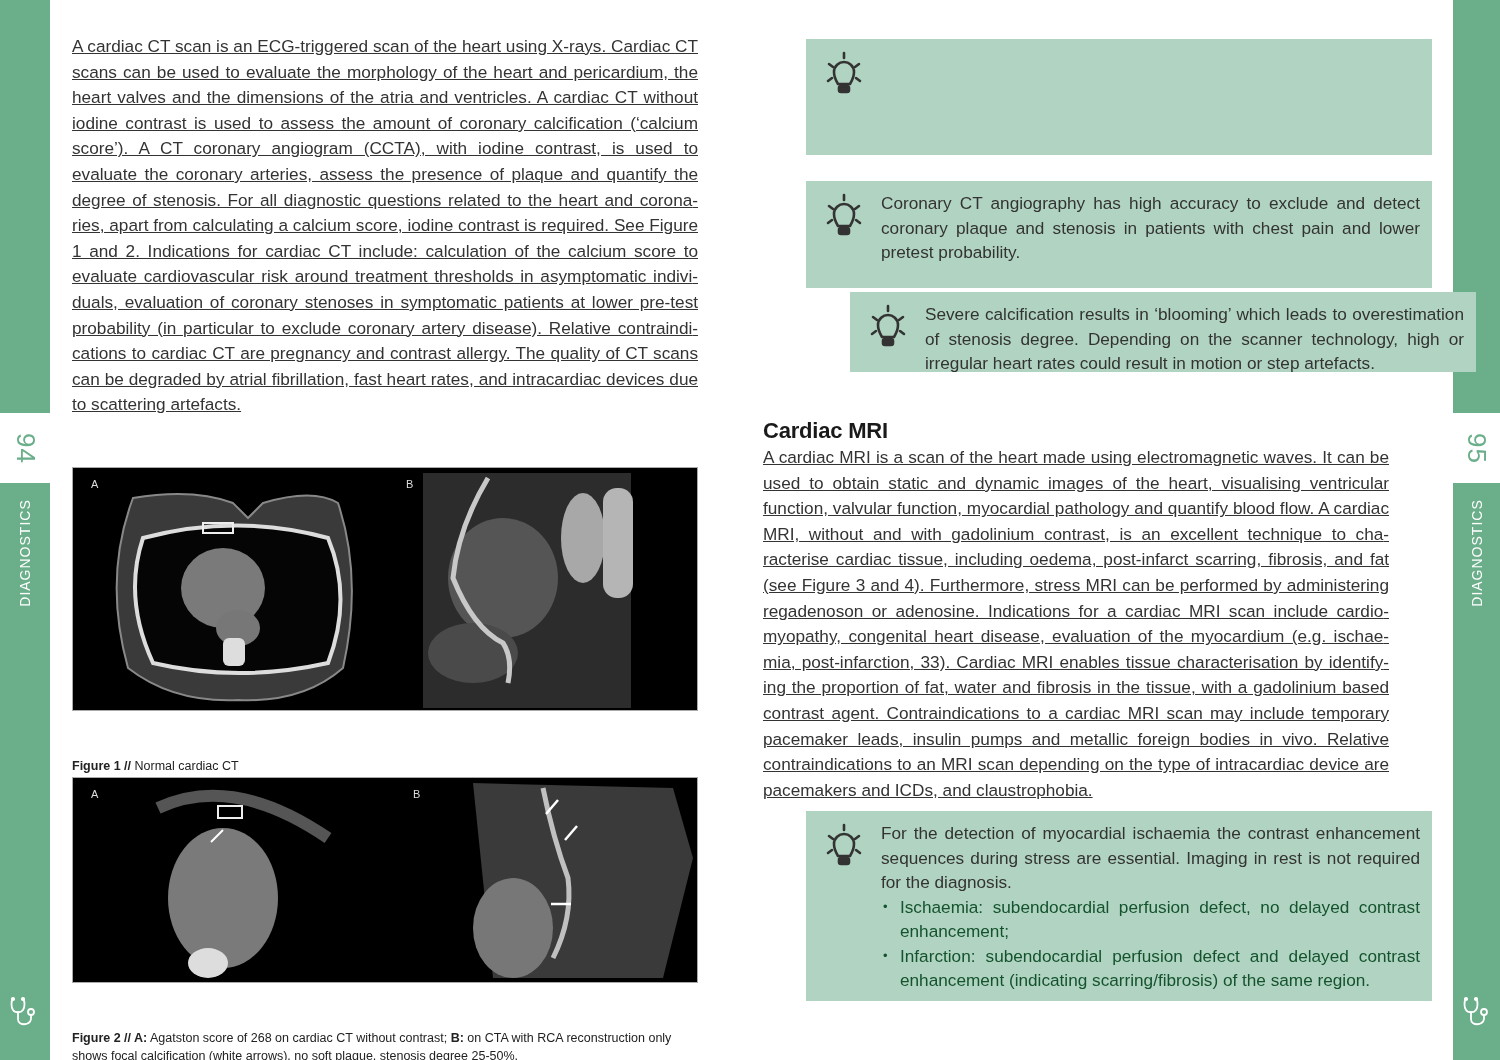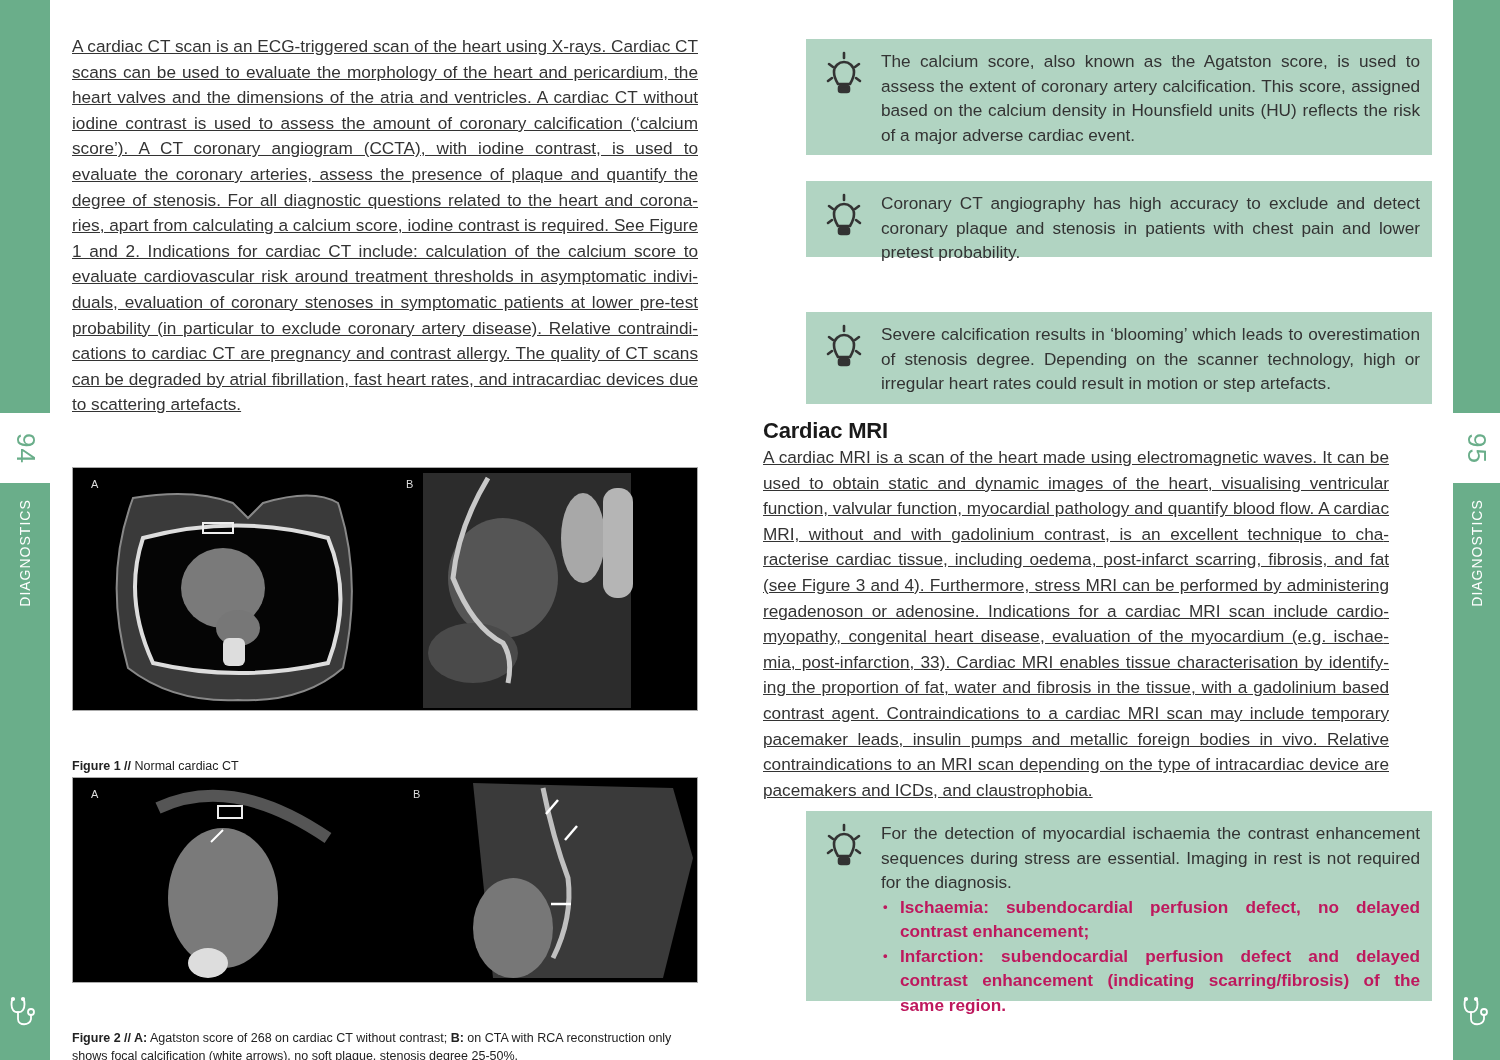--- a/index.html
+++ b/index.html
@@ -69,28 +69,28 @@
   }
   .tip .bulb {
     position: absolute; left: 16px; top: 12px; width: 44px; height: 46px;
   }
   .tip p {
     margin: 0; font-size: 17.2px; line-height: 24.5px; text-align: justify; color: #333;
   }
   .tip ul { margin: 0; padding: 0 0 0 19px; list-style: none; }
   .tip li {
     position: relative; font-size: 17.2px; line-height: 24.5px;
-    text-align: justify; color: #be185d; font-weight: bold;
+    text-align: justify; color: #14532d;
   }
   .tip li::before {
     content: "•"; position: absolute; left: -17px; top: 0; font-size: 13px;
   }
   .tip1 { top: 39px; height: 116px; }
-  .tip2 { top: 181px; height: 76px; }
-  .tip3 { top: 312px; height: 92px; }
+  .tip2 { top: 181px; height: 107px; }
+  .tip3 { top: 292px; height: 80px; margin-left: 44px; }
   .tip4 { top: 811px; height: 190px; }
 
   .mri { position: absolute; left: 763px; top: 417px; width: 626px; }
 </style>
 </head>
 <body>
 
 <div class="strip left">
   <div class="page-num-box">
     <span class="page-num">94</span>
@@ -178,21 +178,20 @@
 <div class="tip tip1">
   <svg class="bulb" viewBox="0 0 44 46" fill="none" stroke="#333" stroke-width="2.6" stroke-linecap="round">
     <line x1="22" y1="2" x2="22" y2="7"></line>
       <line x1="7" y1="13" x2="11" y2="16"></line>
       <line x1="37" y1="13" x2="33" y2="16"></line>
     <line x1="6" y1="30" x2="10" y2="27"></line>
       <line x1="38" y1="30" x2="34" y2="27"></line>
     <path d="M16 33 C13 28 12 25 12 21 C12 15 17 11 22 11 C27 11 32 15 32 21 C32 25 31 28 28 33 Z"></path>
     <rect x="17" y="35" width="10" height="6" rx="2" fill="#333"></rect>
   </svg>
-  <p>The calcium score, also known as the Agatston score, is used to assess the extent of coronary artery calcification. This score, assigned based on the calcium density in Hounsfield units (HU) reflects the risk of a major adverse cardiac event.</p>
 </div>
 
 <div class="tip tip2">
   <svg class="bulb" viewBox="0 0 44 46" fill="none" stroke="#333" stroke-width="2.6" stroke-linecap="round">
     <line x1="22" y1="2" x2="22" y2="7"></line>
       <line x1="7" y1="13" x2="11" y2="16"></line>
       <line x1="37" y1="13" x2="33" y2="16"></line>
     <line x1="6" y1="30" x2="10" y2="27"></line>
       <line x1="38" y1="30" x2="34" y2="27"></line>
     <path d="M16 33 C13 28 12 25 12 21 C12 15 17 11 22 11 C27 11 32 15 32 21 C32 25 31 28 28 33 Z"></path>

